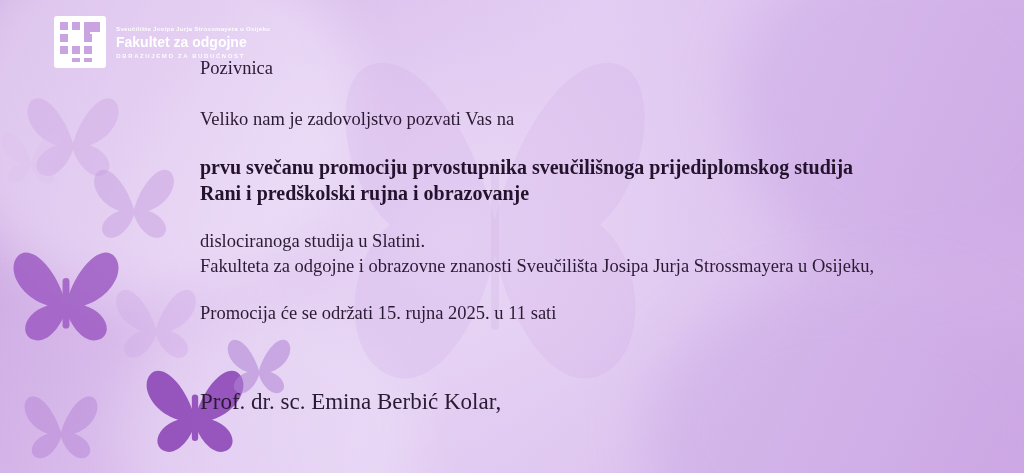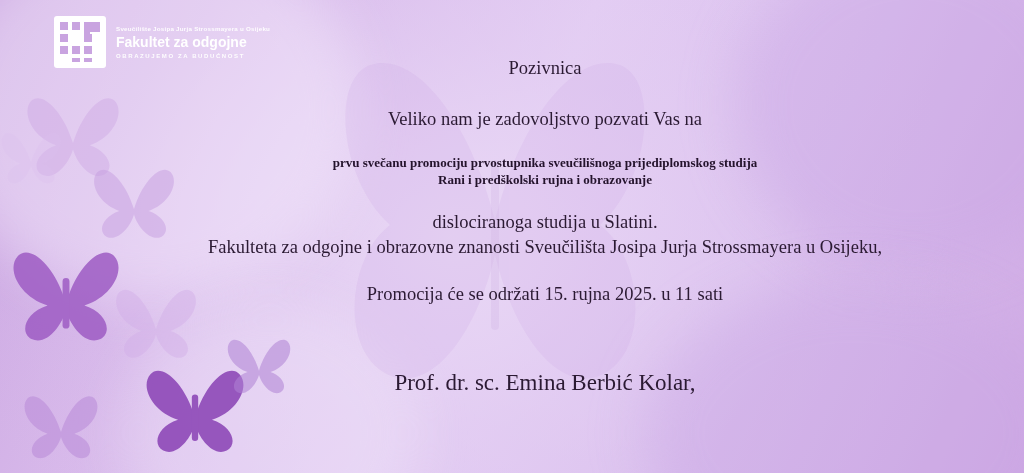--- a/index.html
+++ b/index.html
@@ -97,33 +97,33 @@
     margin-top: 3px;
     opacity: 0.95;
   }
 
   
   .content {
     position: absolute;
     left: 200px;
     top: 56px;
     width: 690px;
-    text-align: center;
+    text-align: left;
     color: #2b1a33;
   }
   .line {
     font-size: 18.5px;
     line-height: 1.34;
   }
   .spacer-sm { height: 26px; }
   .spacer-md { height: 22px; }
   .spacer-xl { height: 60px; }
 
   .headline {
-    font-size: 13px;
+    font-size: 20px;
     font-weight: 700;
     line-height: 1.34;
     color: #24132c;
   }
   .signature {
     font-size: 23px;
     line-height: 1.38;
   }
 </style>
 </head>

